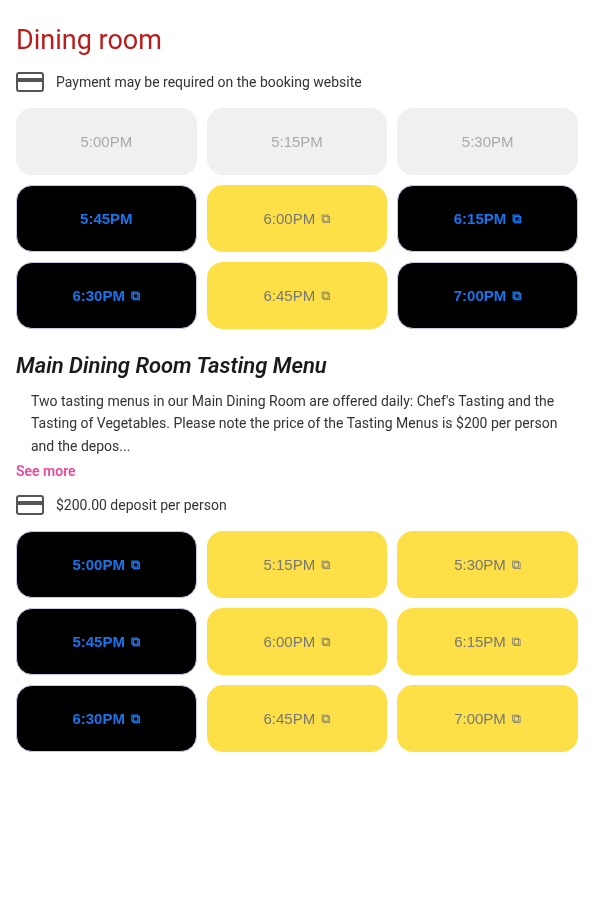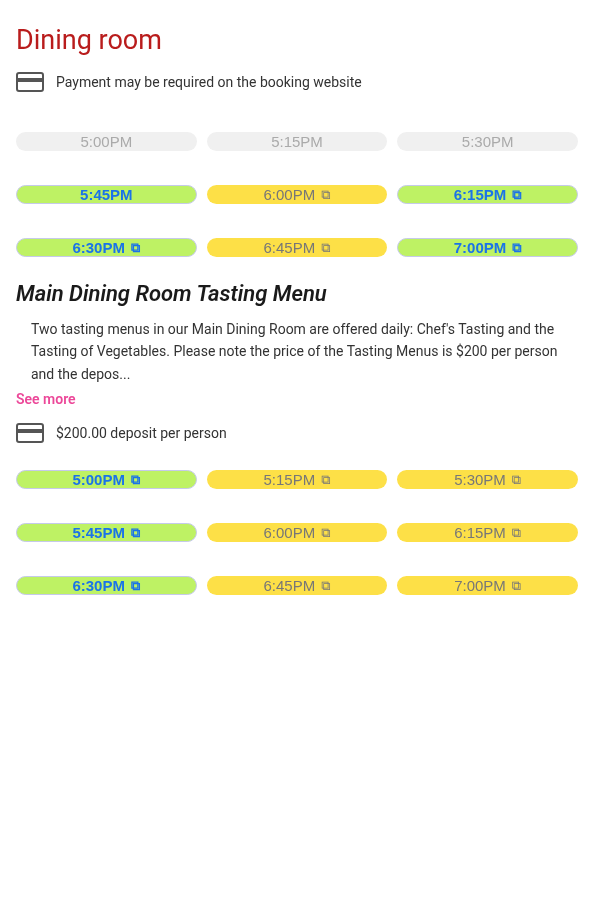--- a/index.html
+++ b/index.html
@@ -55,43 +55,42 @@
 
     .time-grid {
       display: grid;
       grid-template-columns: repeat(3, 1fr);
       gap: 10px;
       margin-bottom: 24px;
     }
 
     .time-btn {
       border-radius: 16px;
-      padding: 0 8px;
+      padding: 24px 8px;
       font-size: 15px;
       font-weight: 500;
       text-align: center;
       cursor: pointer;
       display: flex;
       align-items: center;
       justify-content: center;
       gap: 6px;
       border: none;
       outline: none;
-      margin-top: 24px;
     }
 
     .time-btn.unavailable {
       background: #f0f0f0;
       color: #aaa;
       cursor: default;
       border: 1px solid transparent;
     }
 
     .time-btn.available {
-      background: #bef264;
+      background: #000000;
       color: #1a73e8;
       border: 1.5px solid #c5cae9;
       font-weight: 600;
     }
 
     .time-btn.available-gray {
       background: #fde047;
       color: #777;
       border: 1px solid transparent;
     }
@@ -124,21 +123,21 @@
       cursor: pointer;
       text-decoration: none;
       display: inline-block;
       margin-bottom: 16px;
     }
 
     .deposit-notice {
       display: flex;
       align-items: center;
       gap: 12px;
-      margin-bottom: 3px;
+      margin-bottom: 16px;
       font-size: 14px;
       color: #333;
     }
   </style>
 </head>
 <body>
 
 
 
 

